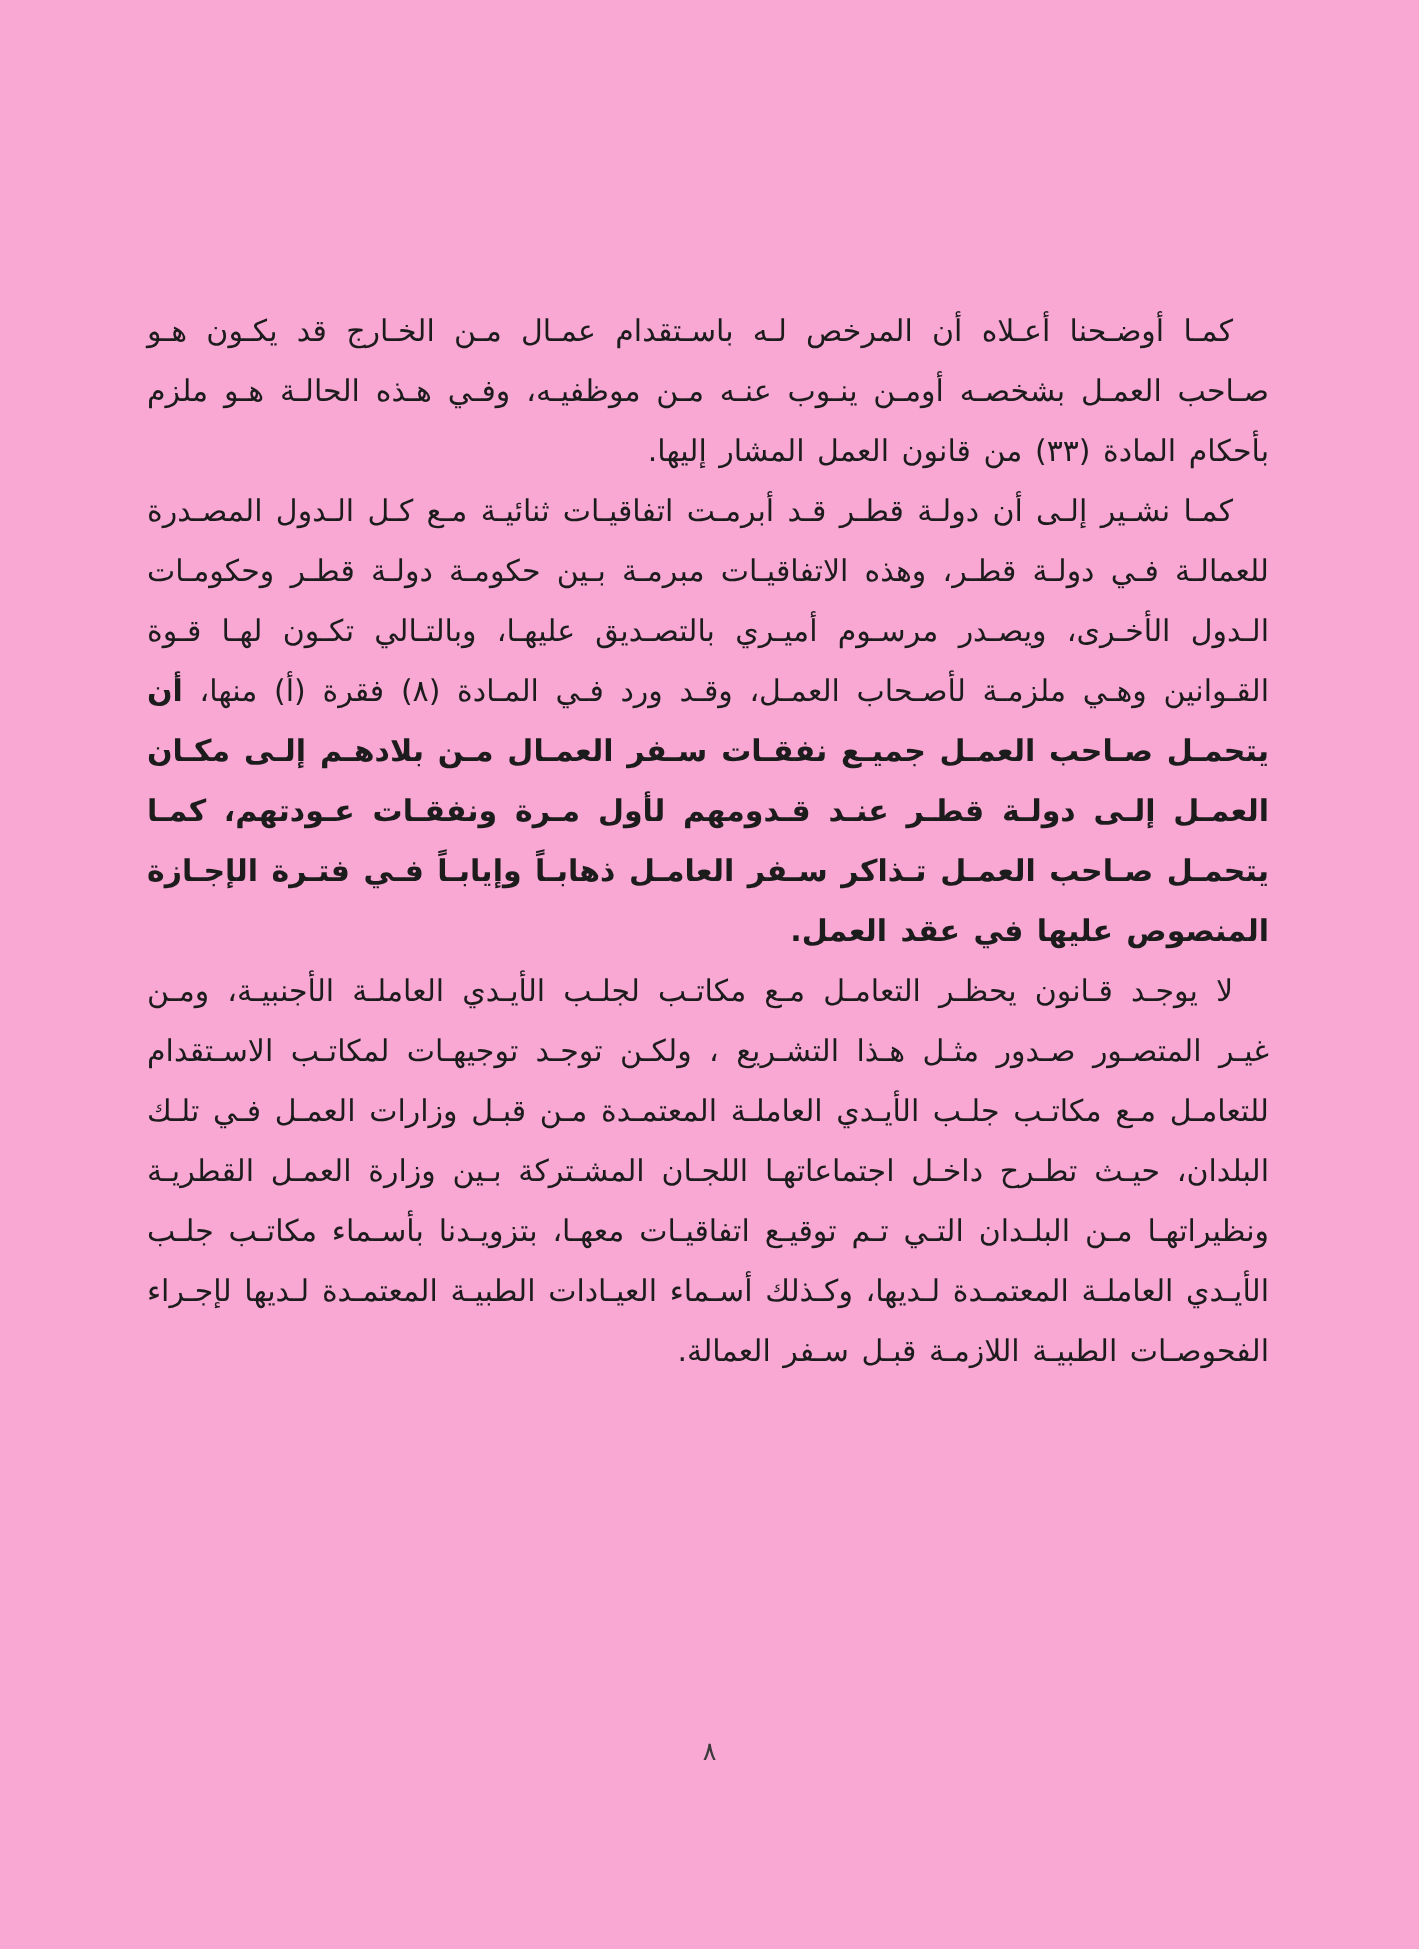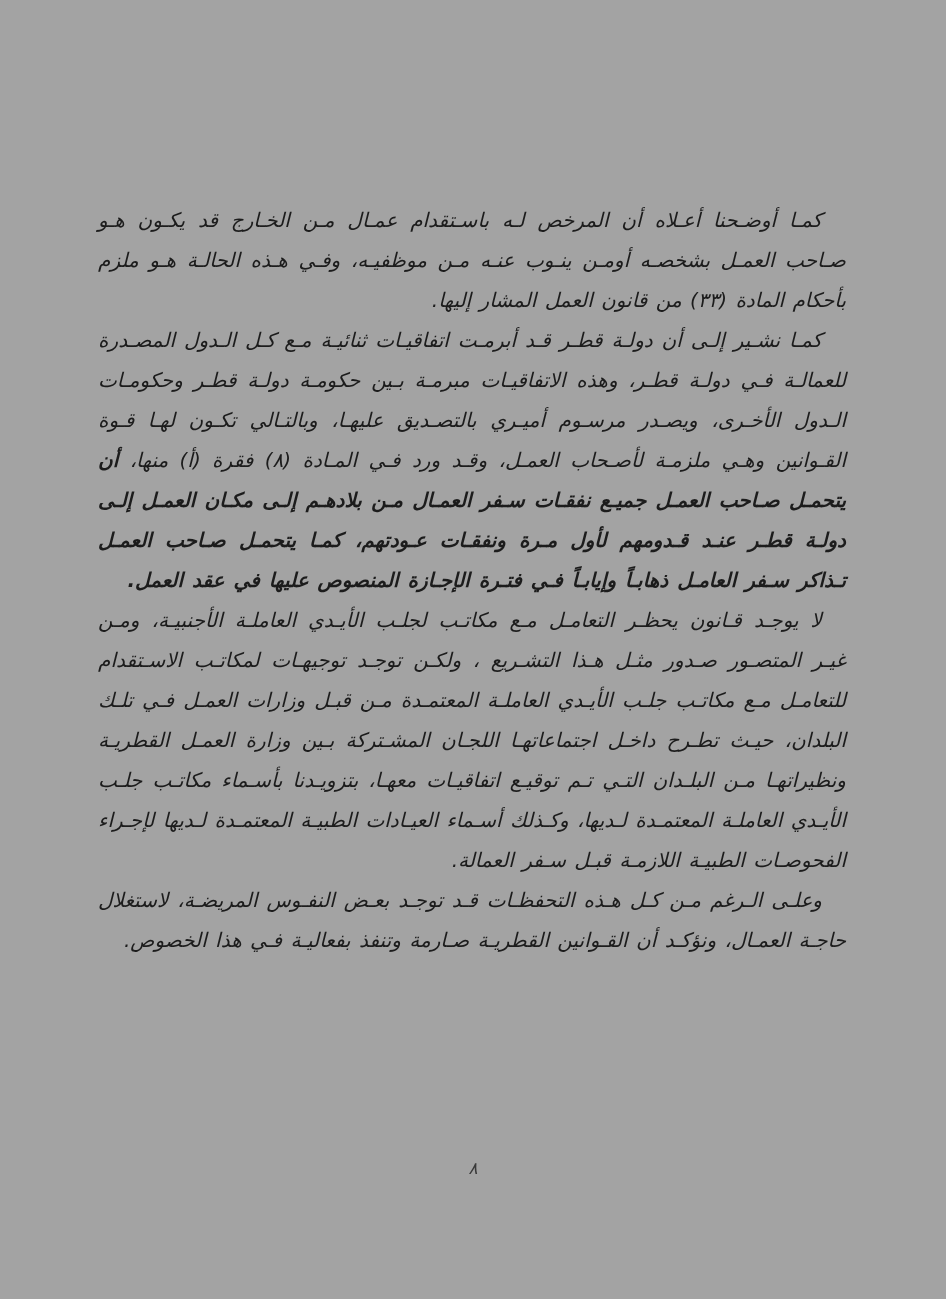--- a/index.html
+++ b/index.html
@@ -11,22 +11,21 @@
     width: 946px;
     height: 1299px;
     position: relative;
     font-family: "DejaVu Sans", sans-serif;
     color: #1c1c1c;
     overflow: hidden;
   }
   .page {
     position: absolute;
     inset: 0;
-    background: #a3a3a3;
-    font-style: italic;
+    background: #f9a8d4;
   }
   .text-block {
     position: absolute;
     top: 200px;
     right: 100px;
     width: 748px;
     direction: rtl;
     unicode-bidi: embed;
     text-align: justify;
     font-size: 20px;
@@ -59,19 +58,18 @@
 <div class="page">
 
   <div class="text-block">
 
     <p>كمـا أوضـحنا أعـلاه أن المرخص لـه باسـتقدام عمـال مـن الخـارج قد يكـون هـو صـاحب العمـل بشخصـه أومـن ينـوب عنـه مـن موظفيـه، وفـي هـذه الحالـة هـو ملزم بأحكام المادة (٣٣) من قانون العمل المشار إليها.</p>
 
     <p><span>كمـا نشـير إلـى أن دولـة قطـر قـد أبرمـت اتفاقيـات ثنائيـة مـع كـل الـدول المصـدرة للعمالـة فـي دولـة قطـر، وهذه الاتفاقيـات مبرمـة بـين حكومـة دولـة قطـر وحكومـات الـدول الأخـرى، ويصـدر مرسـوم أميـري بالتصـديق عليهـا، وبالتـالي تكـون لهـا قـوة القـوانين وهـي ملزمـة لأصـحاب العمـل، وقـد ورد فـي المـادة (٨) فقرة (أ) منها، </span><span class="bold-run">أن يتحمـل صـاحب العمـل جميـع نفقـات سـفر العمـال مـن بلادهـم إلـى مكـان العمـل إلـى دولـة قطـر عنـد قـدومهم لأول مـرة ونفقـات عـودتهم، كمـا يتحمـل صـاحب العمـل تـذاكر سـفر العامـل ذهابـاً وإيابـاً فـي فتـرة الإجـازة المنصوص عليها في عقد العمل.</span></p>
 
     <p>لا يوجـد قـانون يحظـر التعامـل مـع مكاتـب لجلـب الأيـدي العاملـة الأجنبيـة، ومـن غيـر المتصـور صـدور مثـل هـذا التشـريع ، ولكـن توجـد توجيهـات لمكاتـب الاسـتقدام للتعامـل مـع مكاتـب جلـب الأيـدي العاملـة المعتمـدة مـن قبـل وزارات العمـل فـي تلـك البلدان، حيـث تطـرح داخـل اجتماعاتهـا اللجـان المشـتركة بـين وزارة العمـل القطريـة ونظيراتهـا مـن البلـدان التـي تـم توقيـع اتفاقيـات معهـا، بتزويـدنا بأسـماء مكاتـب جلـب الأيـدي العاملـة المعتمـدة لـديها، وكـذلك أسـماء العيـادات الطبيـة المعتمـدة لـديها لإجـراء الفحوصـات الطبيـة اللازمـة قبـل سـفر العمالة.</p>
 
-    <p>وعلـى الـرغم مـن كـل هـذه التحفظـات قـد توجـد بعـض النفـوس المريضـة، لاستغلال حاجـة العمـال، ونؤكـد أن القـوانين القطريـة صـارمة وتنفذ بفعاليـة فـي هذا الخصوص.</p>
 
   </div>
 
   <div class="page-number">٨</div>
 
 </div>
 
 </body></html>

